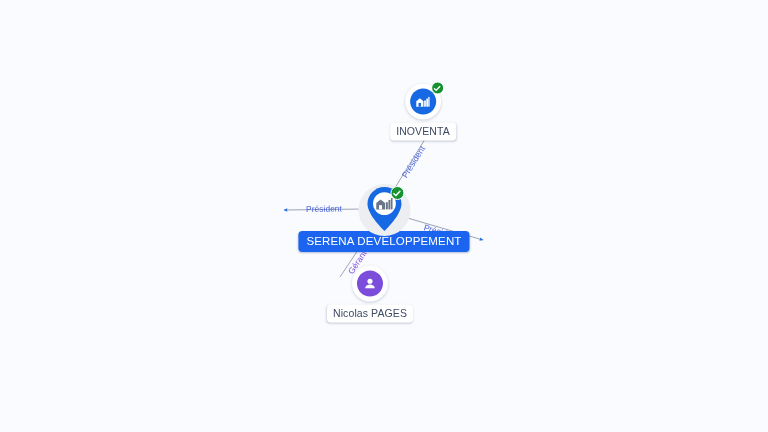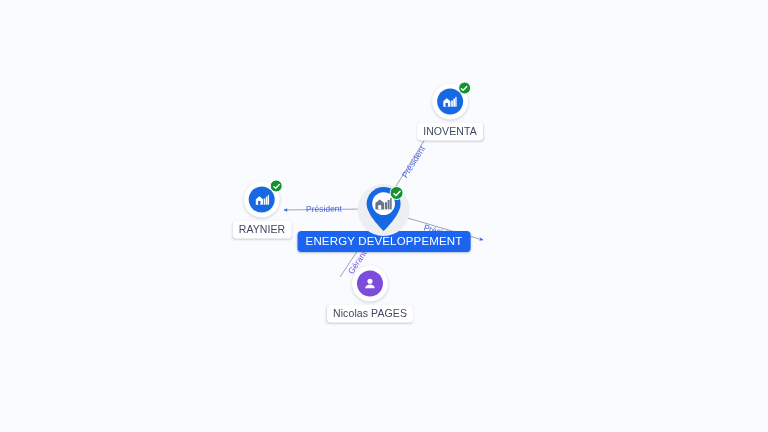--- a/index.html
+++ b/index.html
@@ -170,59 +170,40 @@
   </svg>
 
   <div class="edge-label" style="left:306px; top:204px; transform: rotate(-1deg);">Président</div>
 
   <div class="edge-label" style="left:404px; top:172px; transform: rotate(-58deg);">Président</div>
 
   <div class="edge-label" style="left:424px; top:222px; transform: rotate(16deg);">Président</div>
 
   <div class="edge-label gerant" style="left:350px; top:268px; transform: rotate(-56deg);">Gérant</div>
 
-  <div class="node" style="left:450px; top:112px;">
+  <div class="node" style="left:423px; top:112px;">
     <div class="node-disc">
       <div class="node-inner">
         <svg width="15" height="15" viewBox="0 0 16 16">
           <path d="M1.2 7.2 L5 4 L8.8 7.2 L8.8 13 L1.2 13 Z" fill="#ffffff"></path>
           <rect x="3.6" y="9" width="2.6" height="4" fill="#1668e3"></rect>
           <rect x="9.6" y="6.4" width="1.8" height="6.6" fill="#ffffff"></rect>
           <rect x="11.9" y="4.4" width="1.8" height="8.6" fill="#ffffff"></rect>
           <rect x="14.0" y="2.6" width="1.4" height="10.4" fill="#ffffff"></rect>
         </svg>
       </div>
       <span class="verified">
         <svg width="8" height="8" viewBox="0 0 10 10">
           <path d="M1.6 5.2 L3.8 7.3 L8.3 2.6" stroke="#ffffff" stroke-width="1.7" fill="none" stroke-linecap="round" stroke-linejoin="round"></path>
         </svg>
       </span>
     </div>
     <div class="node-label">INOVENTA</div>
   </div>
 
-  <div class="node" style="left:262px; top:210px;">
-    <div class="node-disc">
-      <div class="node-inner">
-        <svg width="15" height="15" viewBox="0 0 16 16">
-          <path d="M1.2 7.2 L5 4 L8.8 7.2 L8.8 13 L1.2 13 Z" fill="#ffffff"></path>
-          <rect x="3.6" y="9" width="2.6" height="4" fill="#1668e3"></rect>
-          <rect x="9.6" y="6.4" width="1.8" height="6.6" fill="#ffffff"></rect>
-          <rect x="11.9" y="4.4" width="1.8" height="8.6" fill="#ffffff"></rect>
-          <rect x="14.0" y="2.6" width="1.4" height="10.4" fill="#ffffff"></rect>
-        </svg>
-      </div>
-      <span class="verified">
-        <svg width="8" height="8" viewBox="0 0 10 10">
-          <path d="M1.6 5.2 L3.8 7.3 L8.3 2.6" stroke="#ffffff" stroke-width="1.7" fill="none" stroke-linecap="round" stroke-linejoin="round"></path>
-        </svg>
-      </span>
-    </div>
-    <div class="node-label">RAYNIER</div>
-  </div>
 
 
   <div class="node" style="left:330px; top:294px;margin-left:40px;">
     <div class="node-disc">
       <div class="node-inner person">
         <svg width="14" height="14" viewBox="0 0 16 16">
           <circle cx="8" cy="5.4" r="2.9" fill="#ffffff"></circle>
           <path d="M2.4 13.4 C2.9 10.3 5.2 9 8 9 C10.8 9 13.1 10.3 13.6 13.4 Z" fill="#ffffff"></path>
         </svg>
       </div>
@@ -246,16 +227,16 @@
             <rect x="15.5" y="3" width="1.6" height="11.4" fill="#6b7588"></rect>
           </svg>
         </span>
         <span class="verified">
           <svg width="9" height="9" viewBox="0 0 10 10">
             <path d="M1.6 5.2 L3.8 7.3 L8.3 2.6" stroke="#ffffff" stroke-width="1.7" fill="none" stroke-linecap="round" stroke-linejoin="round"></path>
           </svg>
         </span>
       </div>
     </div>
-    <div class="focus-label">ENERGY DEVELOPPEMENT</div>
+    <div class="focus-label">SERENA DEVELOPPEMENT</div>
   </div>
 
 </div>
 
 </body></html>

